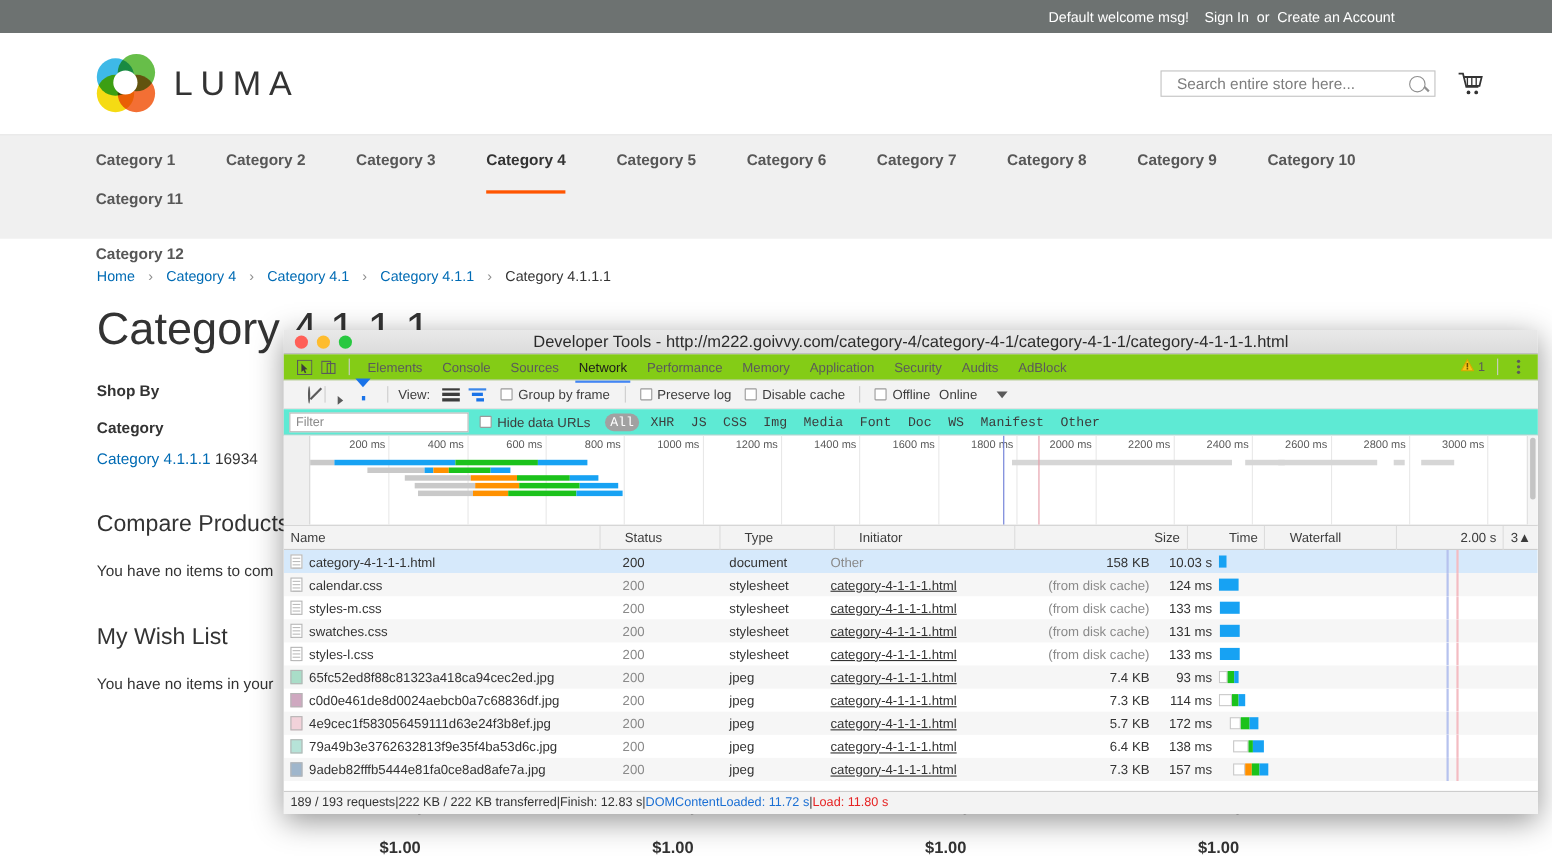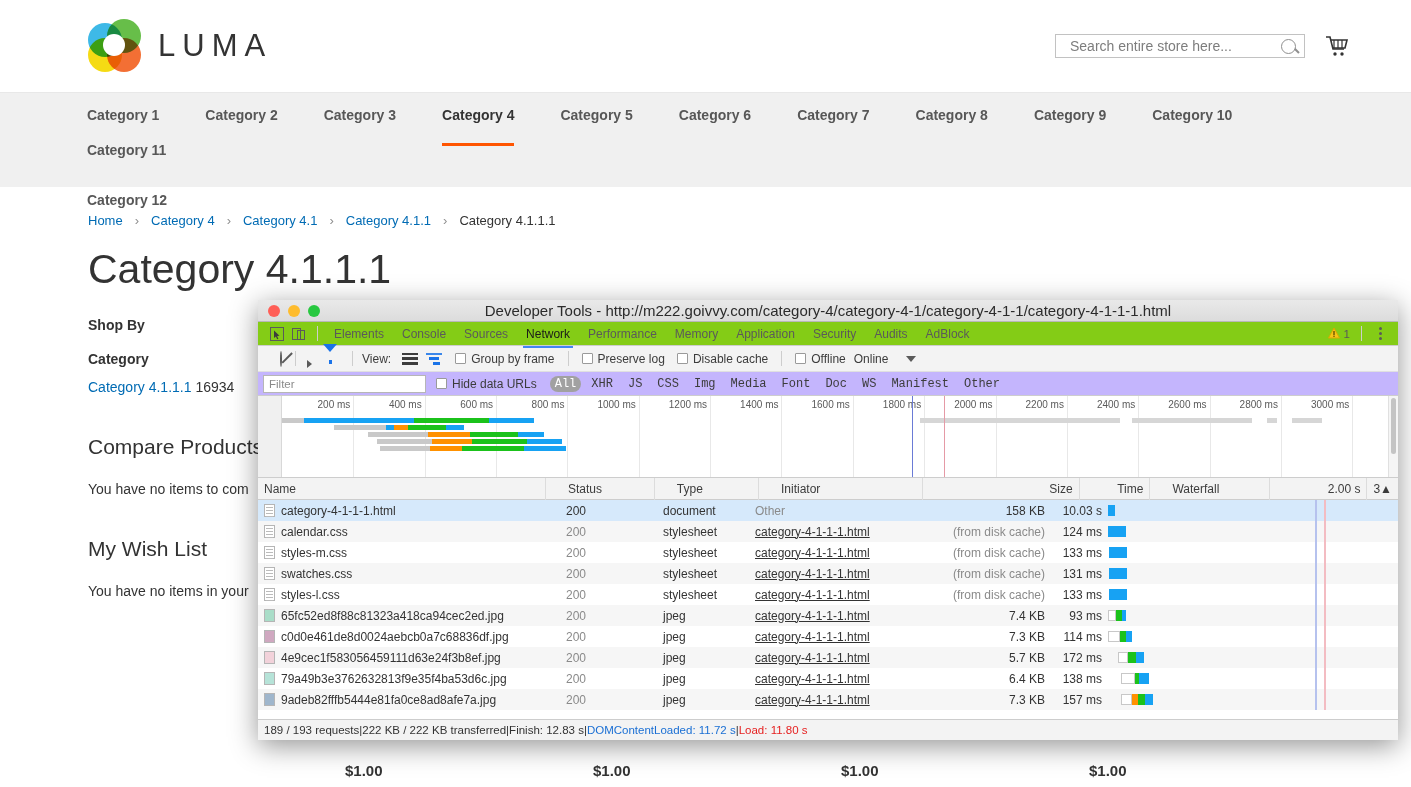--- a/index.html
+++ b/index.html
@@ -146,21 +146,21 @@
   .list-ico i:nth-child(odd){width:100%;}
   .wf-ico i { height:2.5px;background:#1a73e8;display:block; }
   .wf-ico i:nth-child(1){width:100%;opacity:.85;}
   .wf-ico i:nth-child(2){width:60%;margin-left:20%;}
   .wf-ico i:nth-child(3){width:45%;margin-left:40%;}
   .cb { width:11px;height:11px;border:1px solid #9a9a9a;background:#fff;border-radius:1px;display:inline-block;vertical-align:-1px; }
   .tb-group { display:flex;align-items:center;gap:5px;margin:0 6px; }
   .caret-dn { width:0;height:0;border-left:5px solid transparent;border-right:5px solid transparent;border-top:6px solid #5a5a5a; }
 
   .dt-filterbar {
-    height:24px; background:#c4b5fd; border-bottom:1px solid #cdcdcd;
+    height:24px; background:#5eead4; border-bottom:1px solid #cdcdcd;
     display:flex; align-items:center; padding:0 5px; gap:0; flex:none; font-size:12px;color:#3c3c3c;
   }
   .filter-input {
     width:163px;height:18px;border:1px solid #b6b6b6;background:#fff;font-size:11.5px;
     padding:0 5px;outline:0;color:#333;font-family:"Liberation Sans",sans-serif;
   }
   .filter-input::placeholder{color:#8a8a8a;}
   .ftype { padding:1px 5px; border-radius:9px; margin:0 1px;font-family:Liberation Mono, monospace; }
   .ftype.active { background:#a1a1a1; color:#fff; }
 
@@ -213,20 +213,26 @@
     height:21px; background:#f3f3f3; border-top:1px solid #cdcdcd;
     display:flex; align-items:center; padding:0 6px; font-size:11.5px; color:#333; flex:none; gap:0;
   }
   .st-blue { color:#1a6fd4; } .st-red { color:#e62222; }
 </style>
 </head>
 <body>
 
 <div class="page">
 
+  <div class="topbar">
+    <span class="welcome">Default welcome msg!</span>
+    <a href="#">Sign In</a>
+    <span class="or">or</span>
+    <a href="#">Create an Account</a>
+  </div>
 
   <div class="header">
     <div class="logo-wrap">
       <div class="logo-mark">
         <span class="lm-blue"></span>
           <span class="lm-green"></span>
         <span class="lm-orange"></span>
           <span class="lm-yellow"></span>
         <div class="logo-hole"></div>
       </div>

